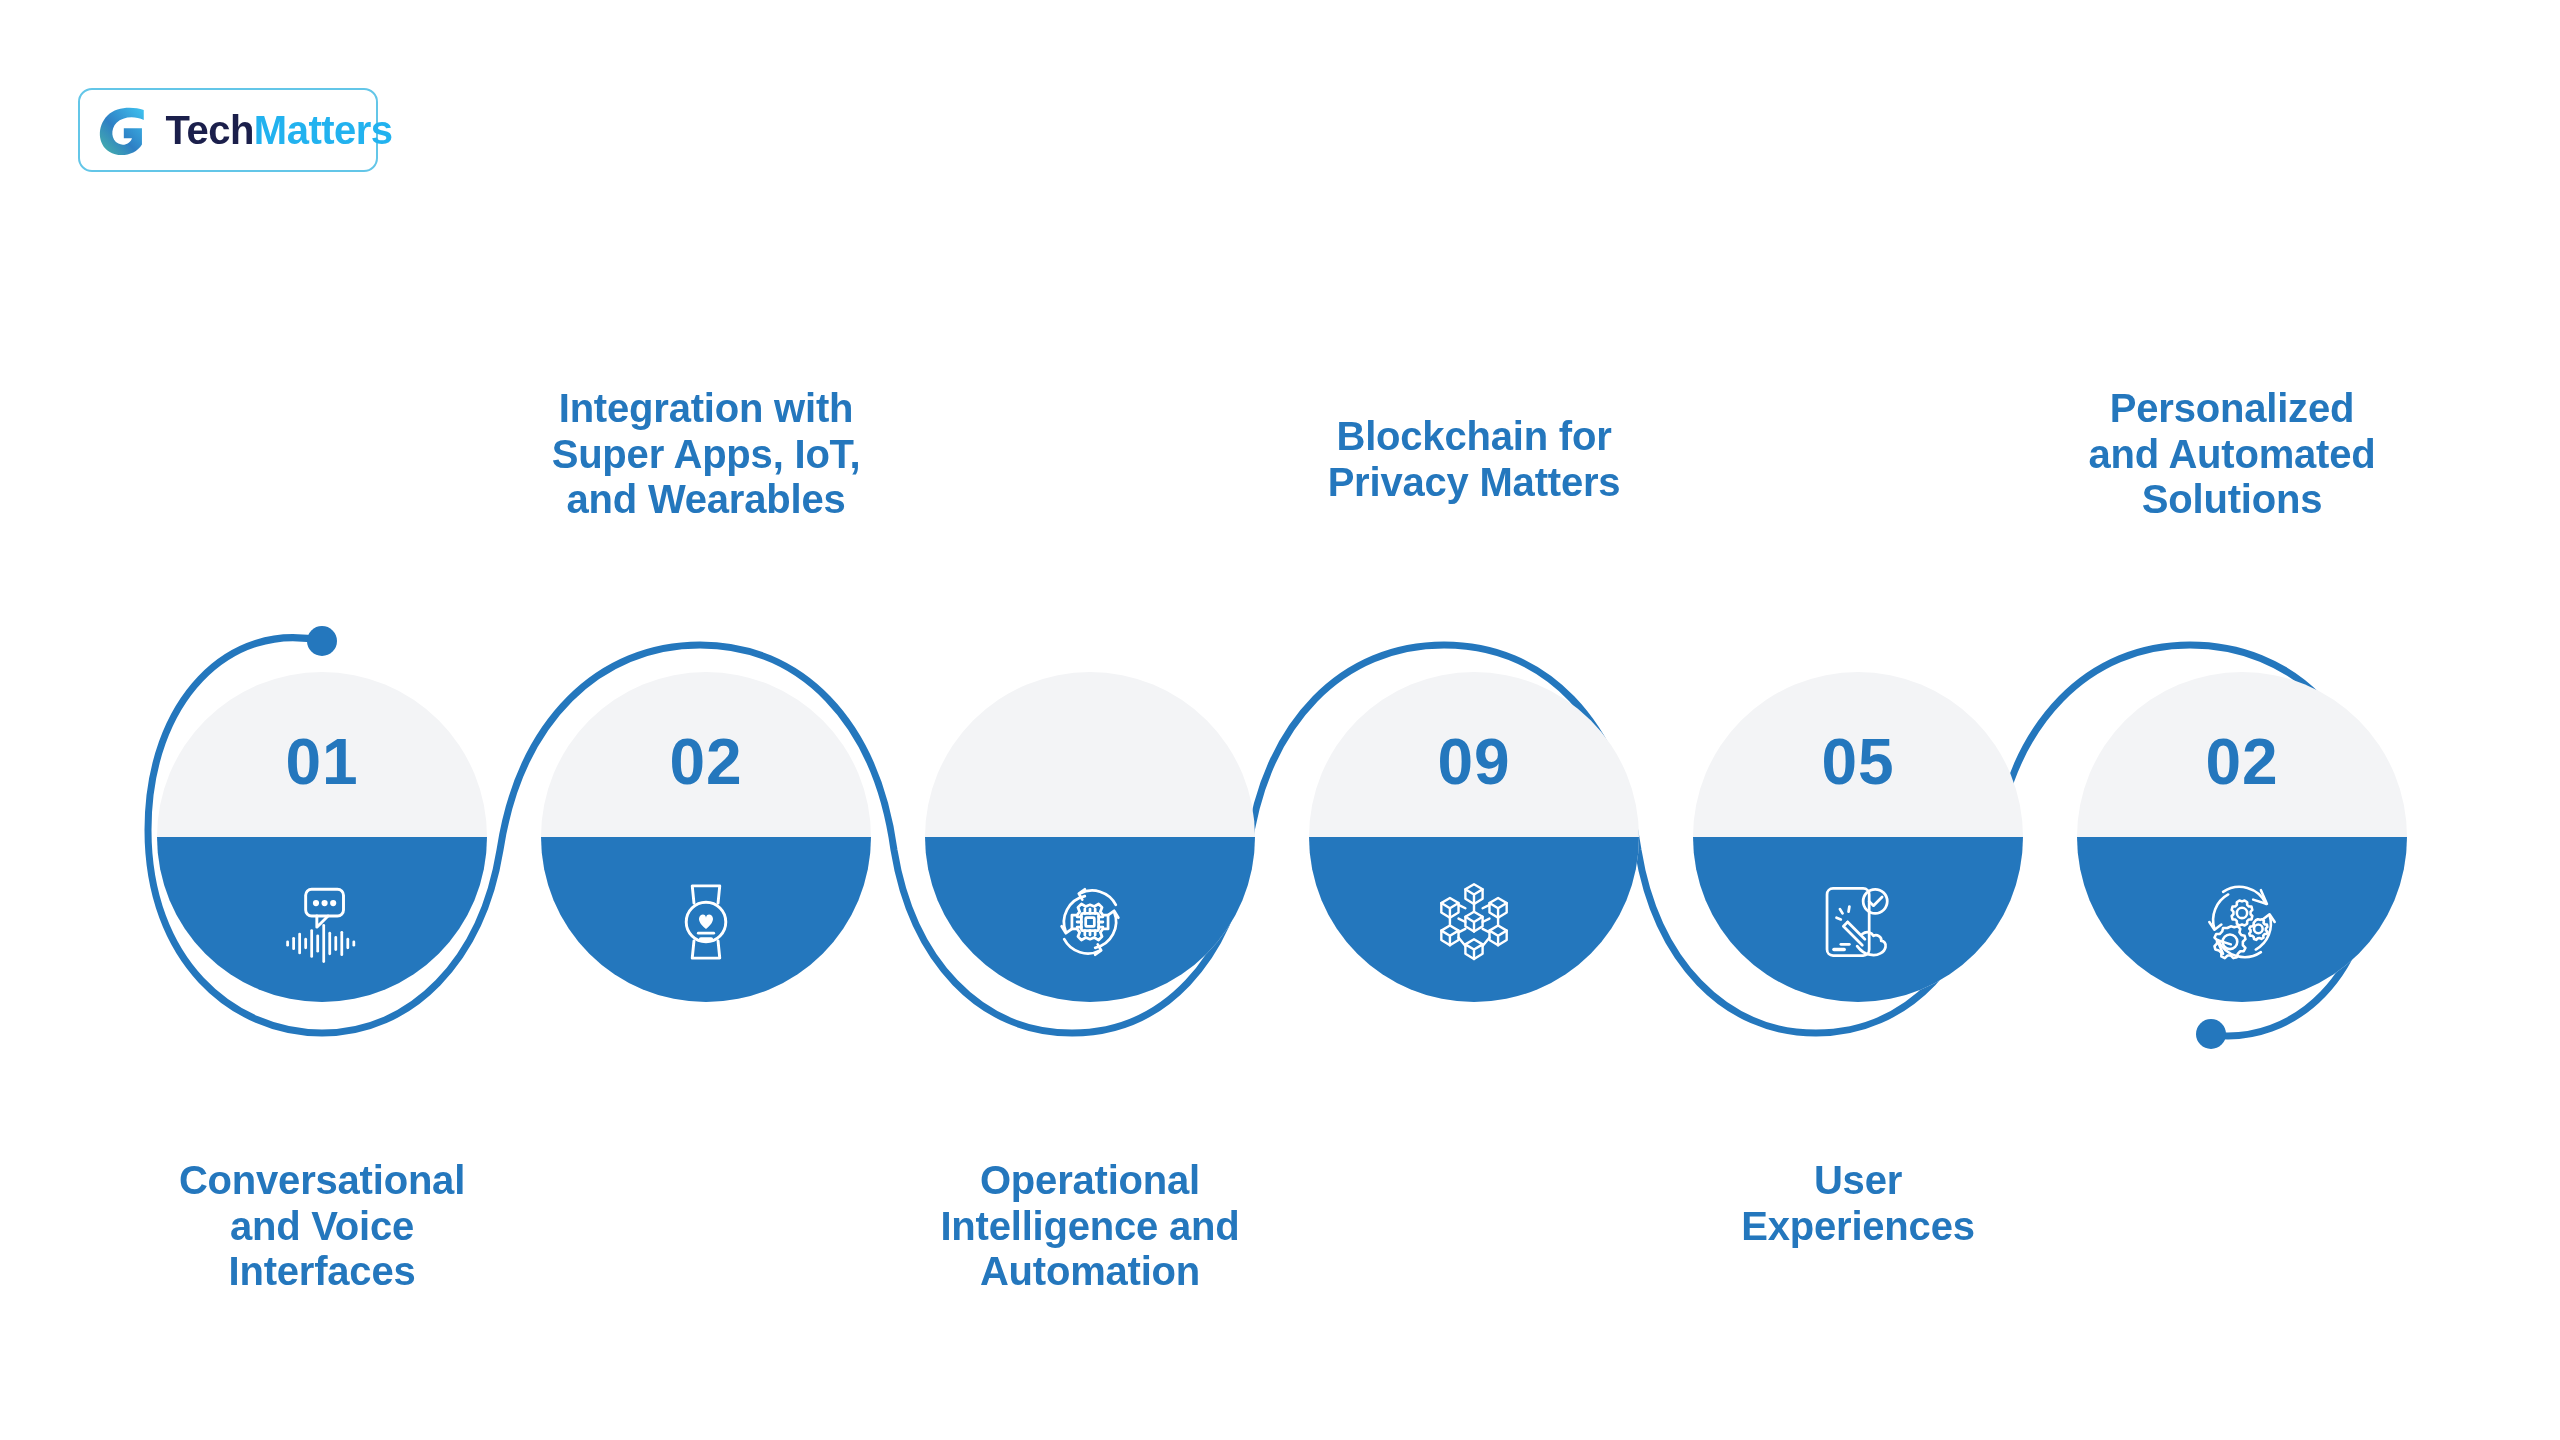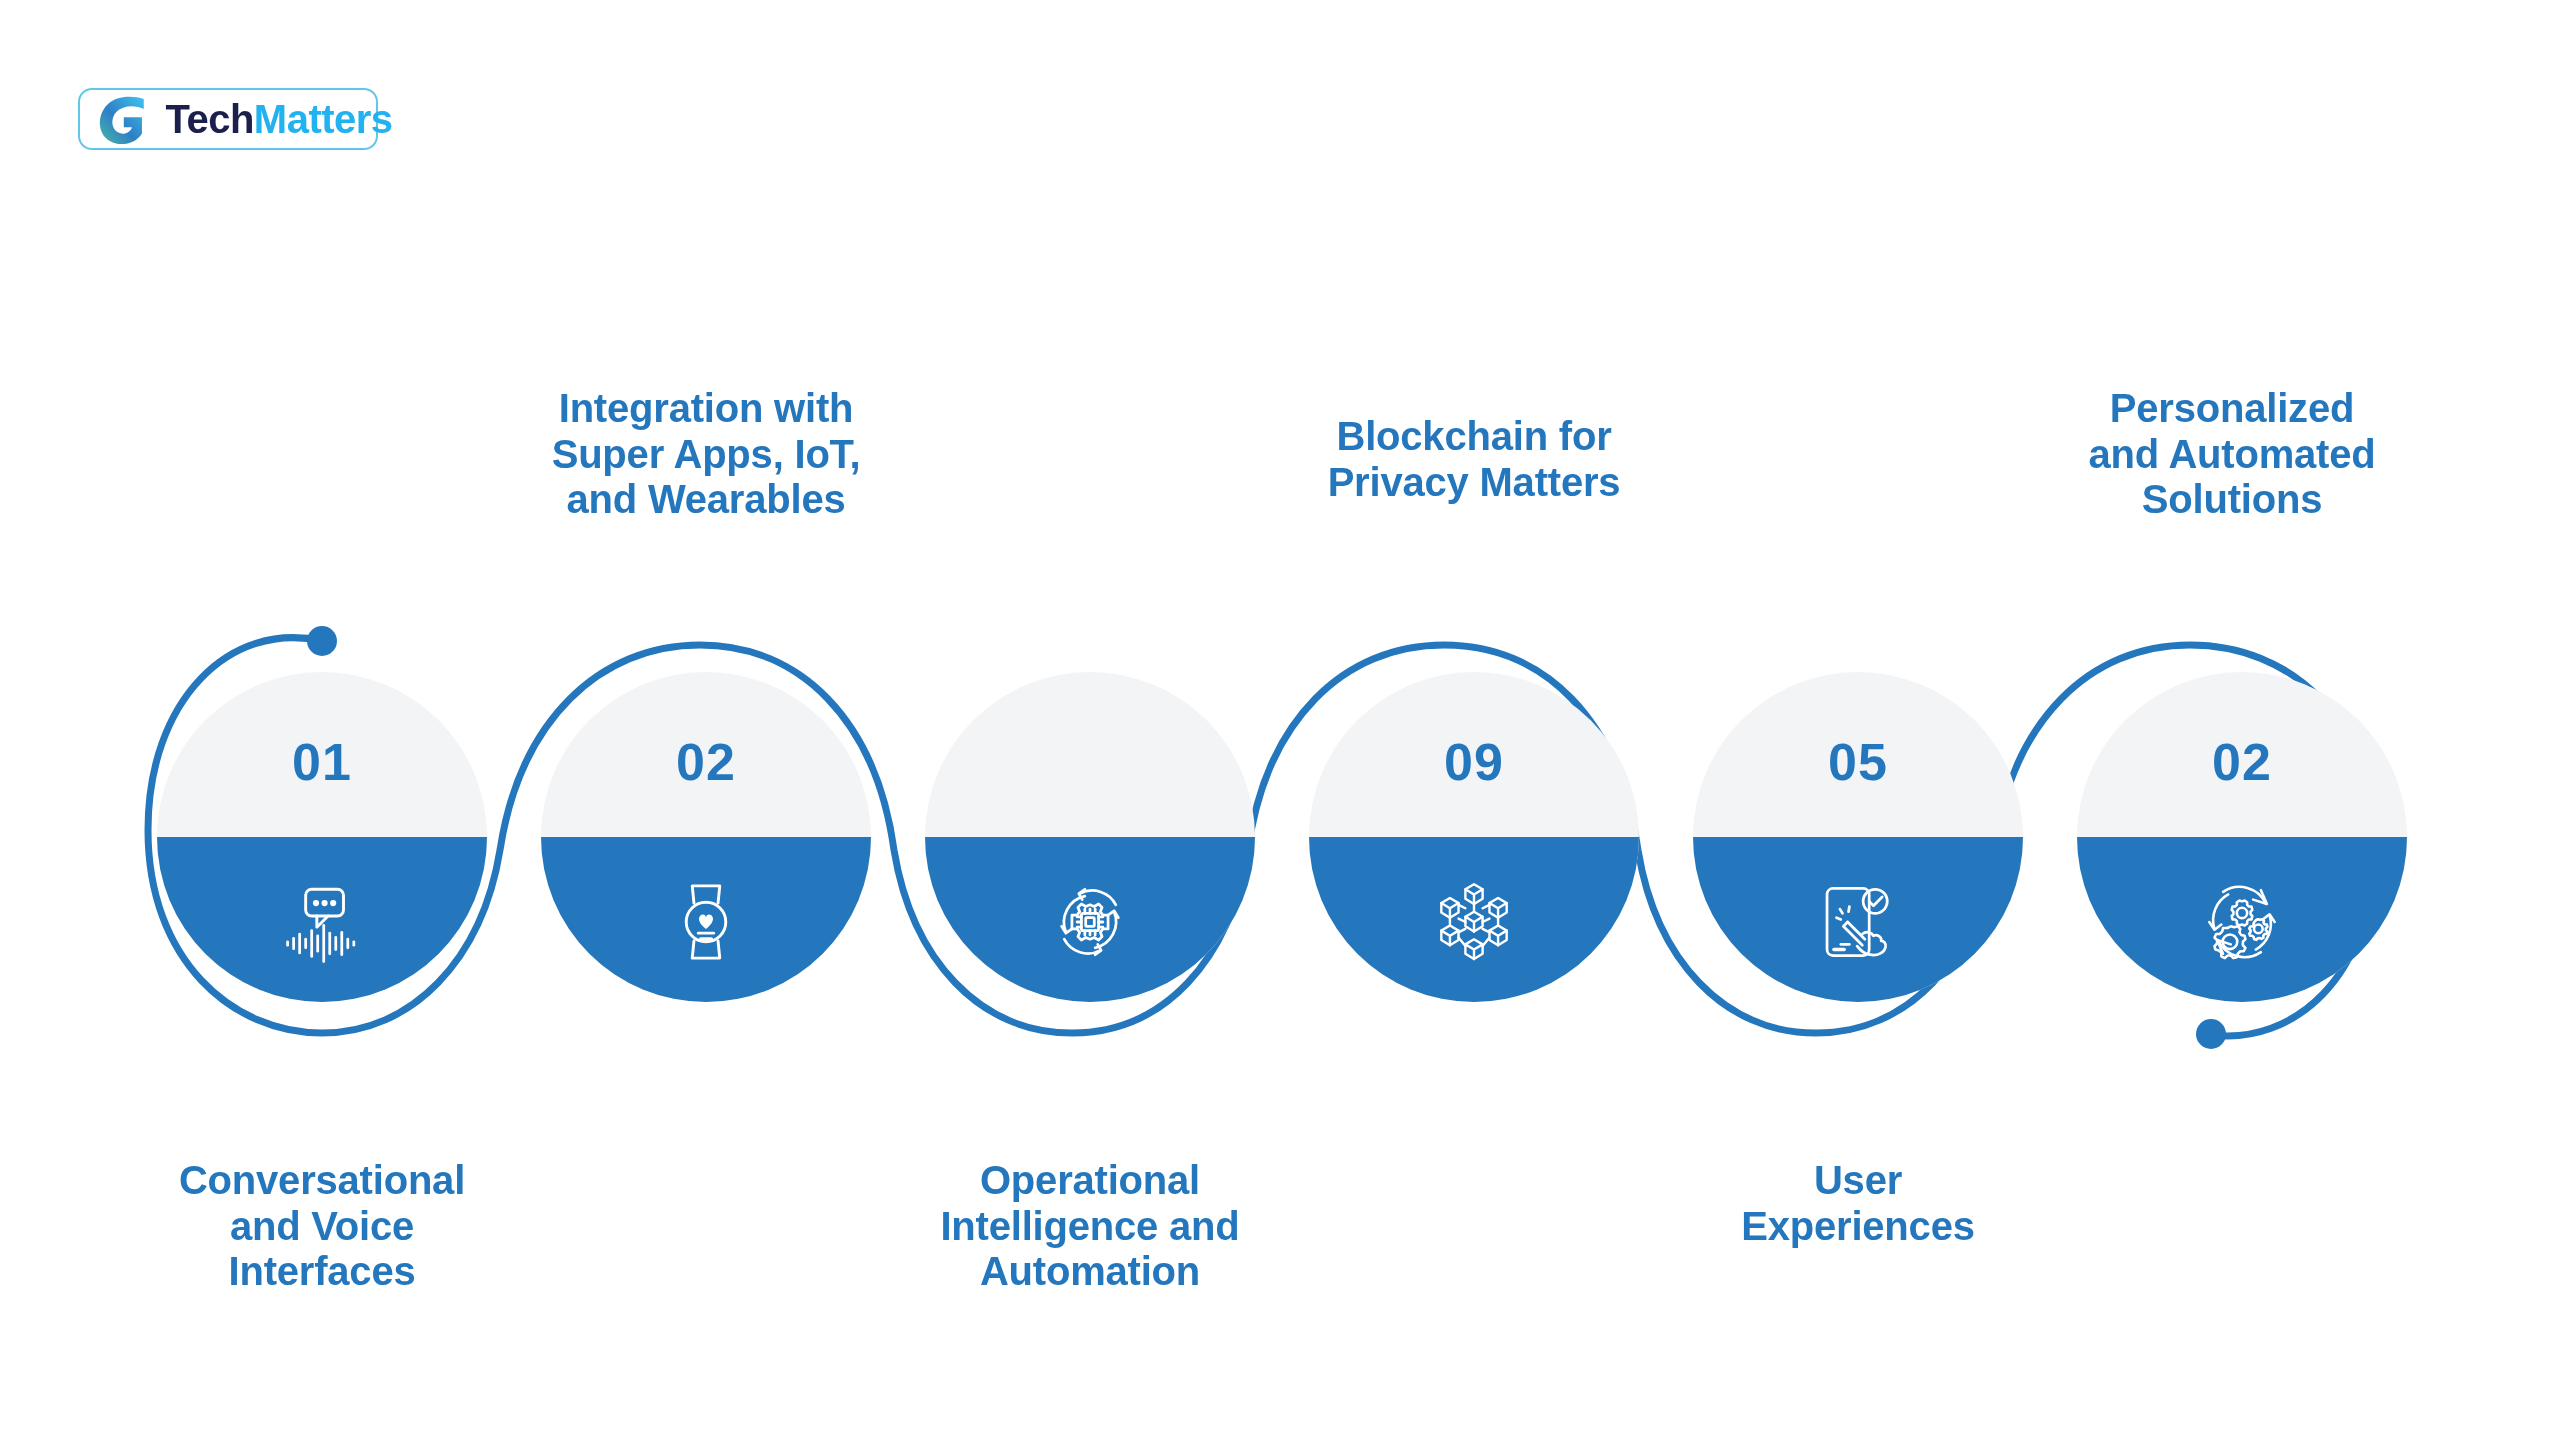--- a/index.html
+++ b/index.html
@@ -7,21 +7,21 @@
     width:2560px; height:1440px;
     background:#ffffff;
     font-family:"Liberation Sans", sans-serif;
     overflow:hidden;
   }
   #stage { position:relative; width:2560px; height:1440px; background:#ffffff; }
 
   
   #logo-box{
     position:absolute; left:78px; top:88px;
-    width:300px; height:62px;
+    width:300px; height:84px;
     border:2px solid #63c6e8; border-radius:14px;
     background:#ffffff;
     display:flex; align-items:center; justify-content:center; gap:14px;padding-left:30px;
   }
   #logo-mark{ width:58px; height:58px; flex:0 0 auto; }
   #logo-word{ font-size:40px; font-weight:700; letter-spacing:-0.5px; line-height:1;
               white-space:nowrap; display:flex; align-items:baseline; }
   #logo-word .w1{ color:#1b1f4b; }
   #logo-word .w2{ color:#22b2ef; }
 
@@ -34,21 +34,21 @@
     position:absolute; inset:0; border-radius:50%;
     overflow:hidden; background:#f3f4f6;
   }
   .disc .bottom{
     position:absolute; left:0; top:50%; width:100%; height:50%;
     background:#2477bd;
   }
   .num{
     position:absolute; left:0; top:0; width:100%; height:50%;
     display:flex; align-items:center; justify-content:center;
-    color:#2477bd; font-size:52px; font-weight:700; letter-spacing:1px;
+    color:#2477bd; font-size:64px; font-weight:700; letter-spacing:1px;
     line-height:1; padding-top:14px;
   }
   .glyph{
     position:absolute; left:0; top:50%; width:100%; height:50%;
     display:flex; align-items:center; justify-content:center;
     padding-top:4px;
   }
   .glyph svg{ width:86px; height:86px; display:block; }
 
   

